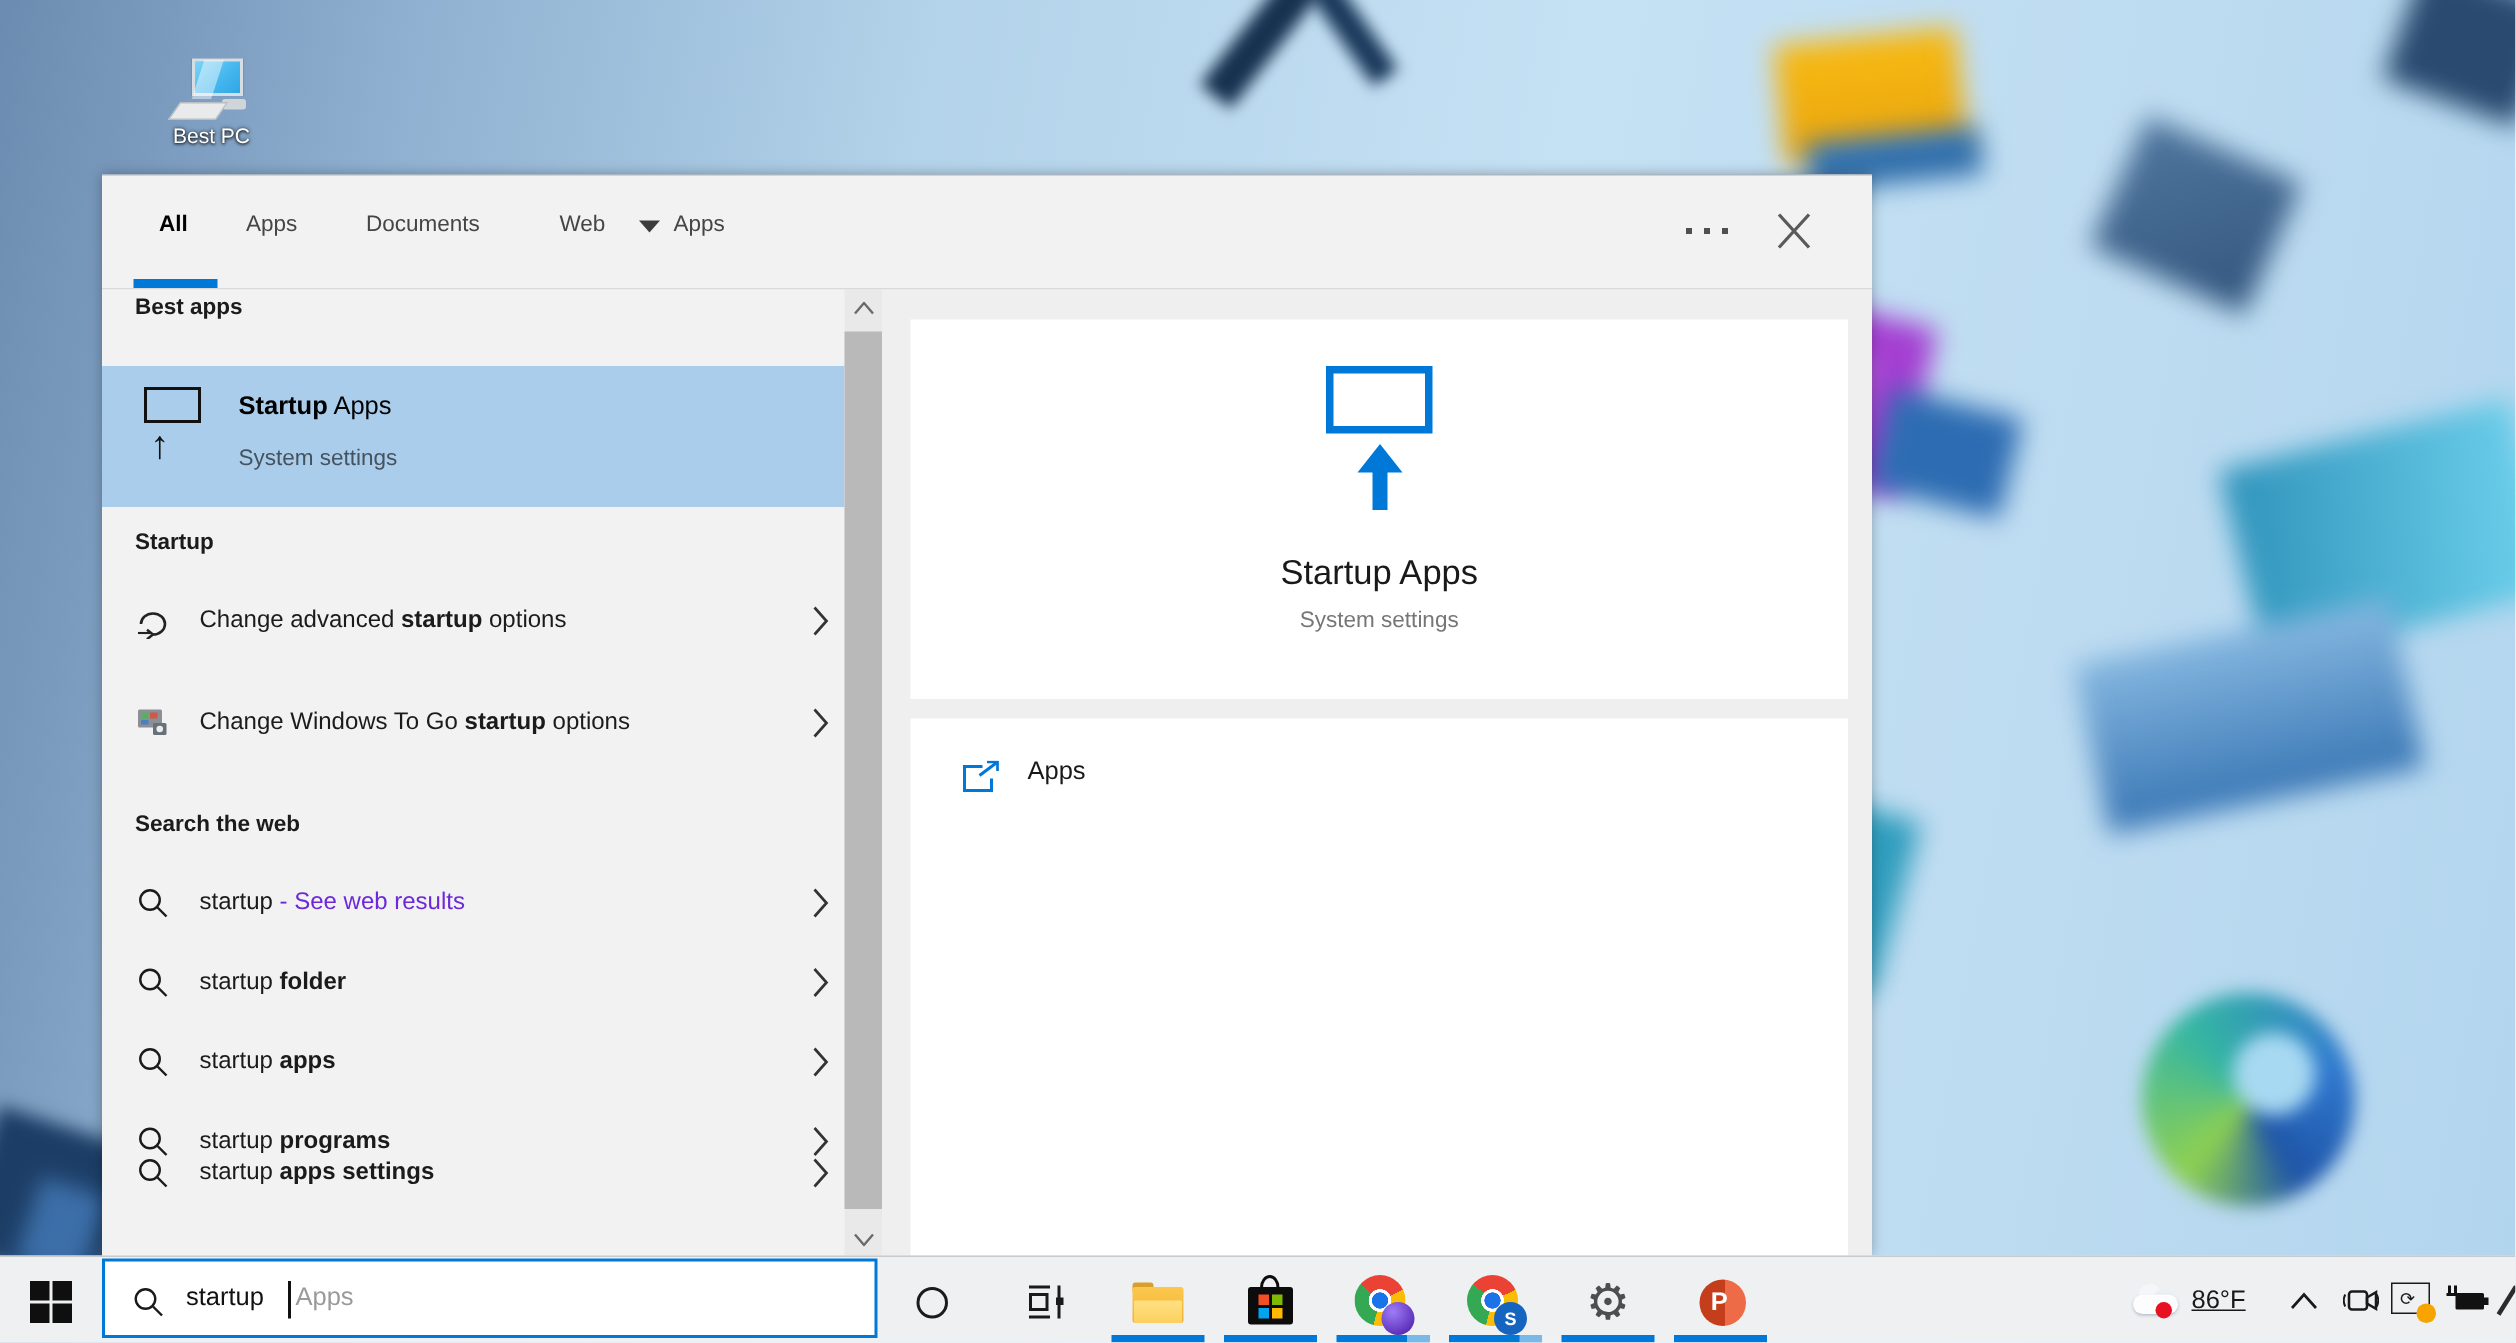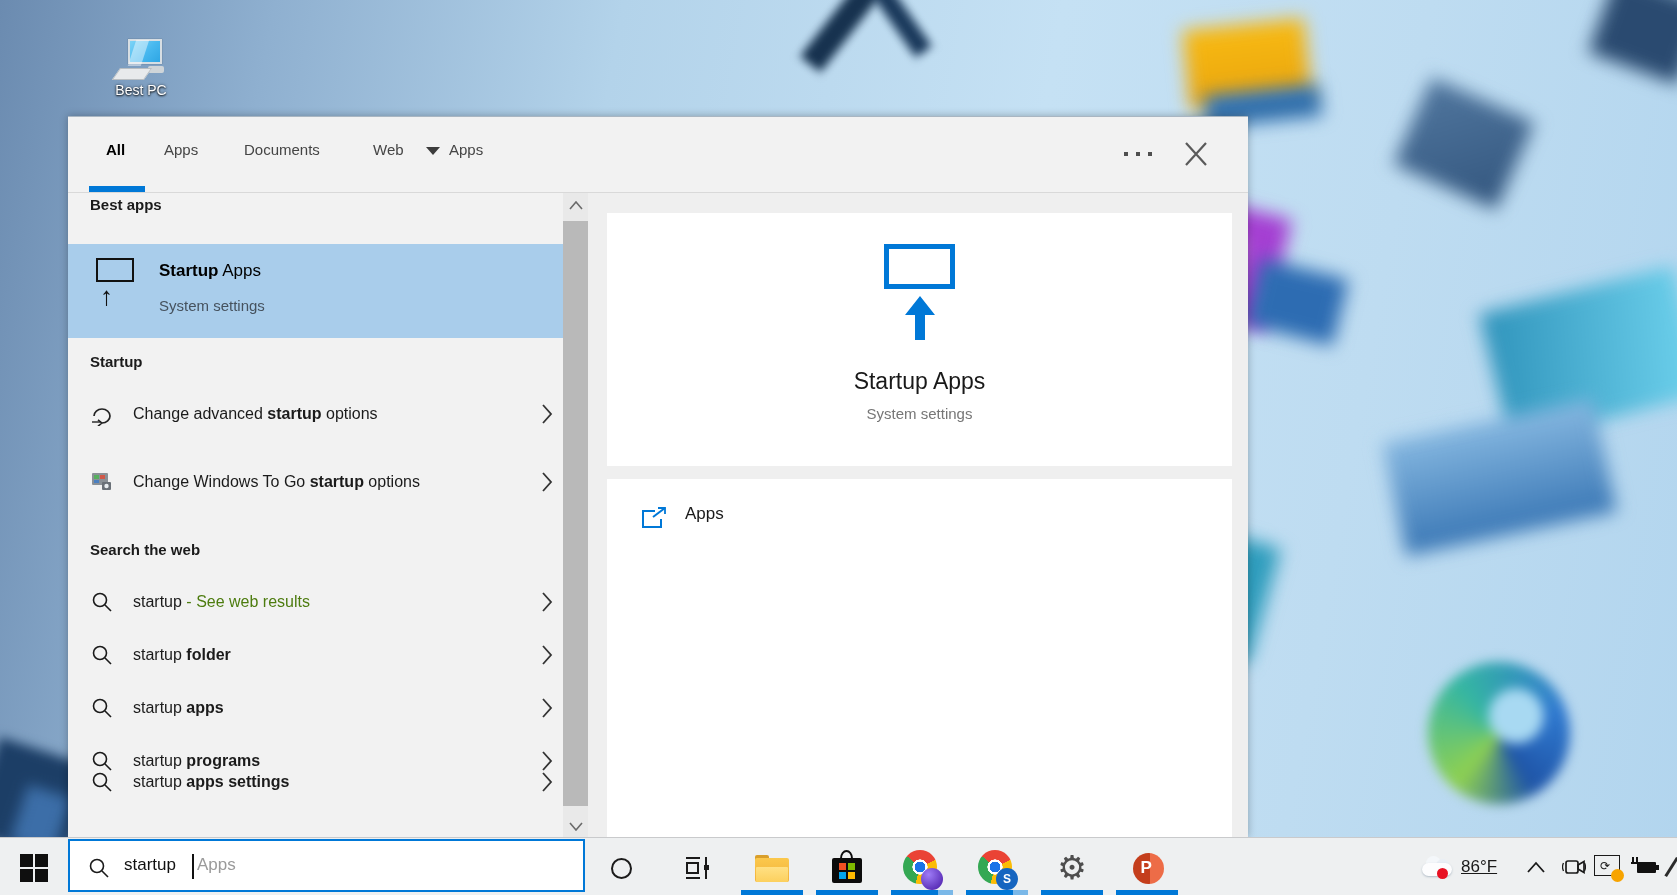--- a/index.html
+++ b/index.html
@@ -53,21 +53,21 @@
   .ellipsis i:nth-child(1){left:0;} .ellipsis i:nth-child(2){left:12px;} .ellipsis i:nth-child(3){left:24px;}
   .closex { position:absolute; left:1112px; top:22px; width:32px; height:30px; }
 
   
   .lpanel { position:absolute; left:0; top:76px; width:495px; height:645px; background:#f2f2f2; }
   .sec-header { position:absolute; left:22px; font-size:15px; font-weight:700; color:#1b1b1b; }
   .row { position:absolute; left:0; width:495px; display:flex; align-items:center; cursor:pointer; }
   .row .ric { position:absolute; left:21px; width:26px; height:26px; display:flex; align-items:center; justify-content:center; }
   .row .rtext { position:absolute; left:65px; font-size:16px; color:#1b1b1b; line-height:22px; width:330px; }
   .row .rtext b { font-weight:700; }
-  .row .rtext .gray { color:#4d7c0f; }
+  .row .rtext .gray { color:#6d28d9; }
   .row .chev { position:absolute; right:10px; top:50%; transform:translateY(-50%); }
   .bm-row { background:#a9cdeb; }
   .bm-icon { position:absolute; left:28px; top:14px; width:38px; height:52px; }
   .bm-rect { width:38px; height:24px; border:2.5px solid #111; }
   .bm-arrow { position:absolute; left:4px; top:24px; font-size:26px; color:#111; line-height:28px; font-weight:700; }
   .bm-title { position:absolute; left:91px; top:17px; font-size:17px; color:#000; }
   .bm-title b { font-weight:700; }
   .bm-sub { position:absolute; left:91px; top:53px; font-size:15px; color:#46525e; }
 
   

